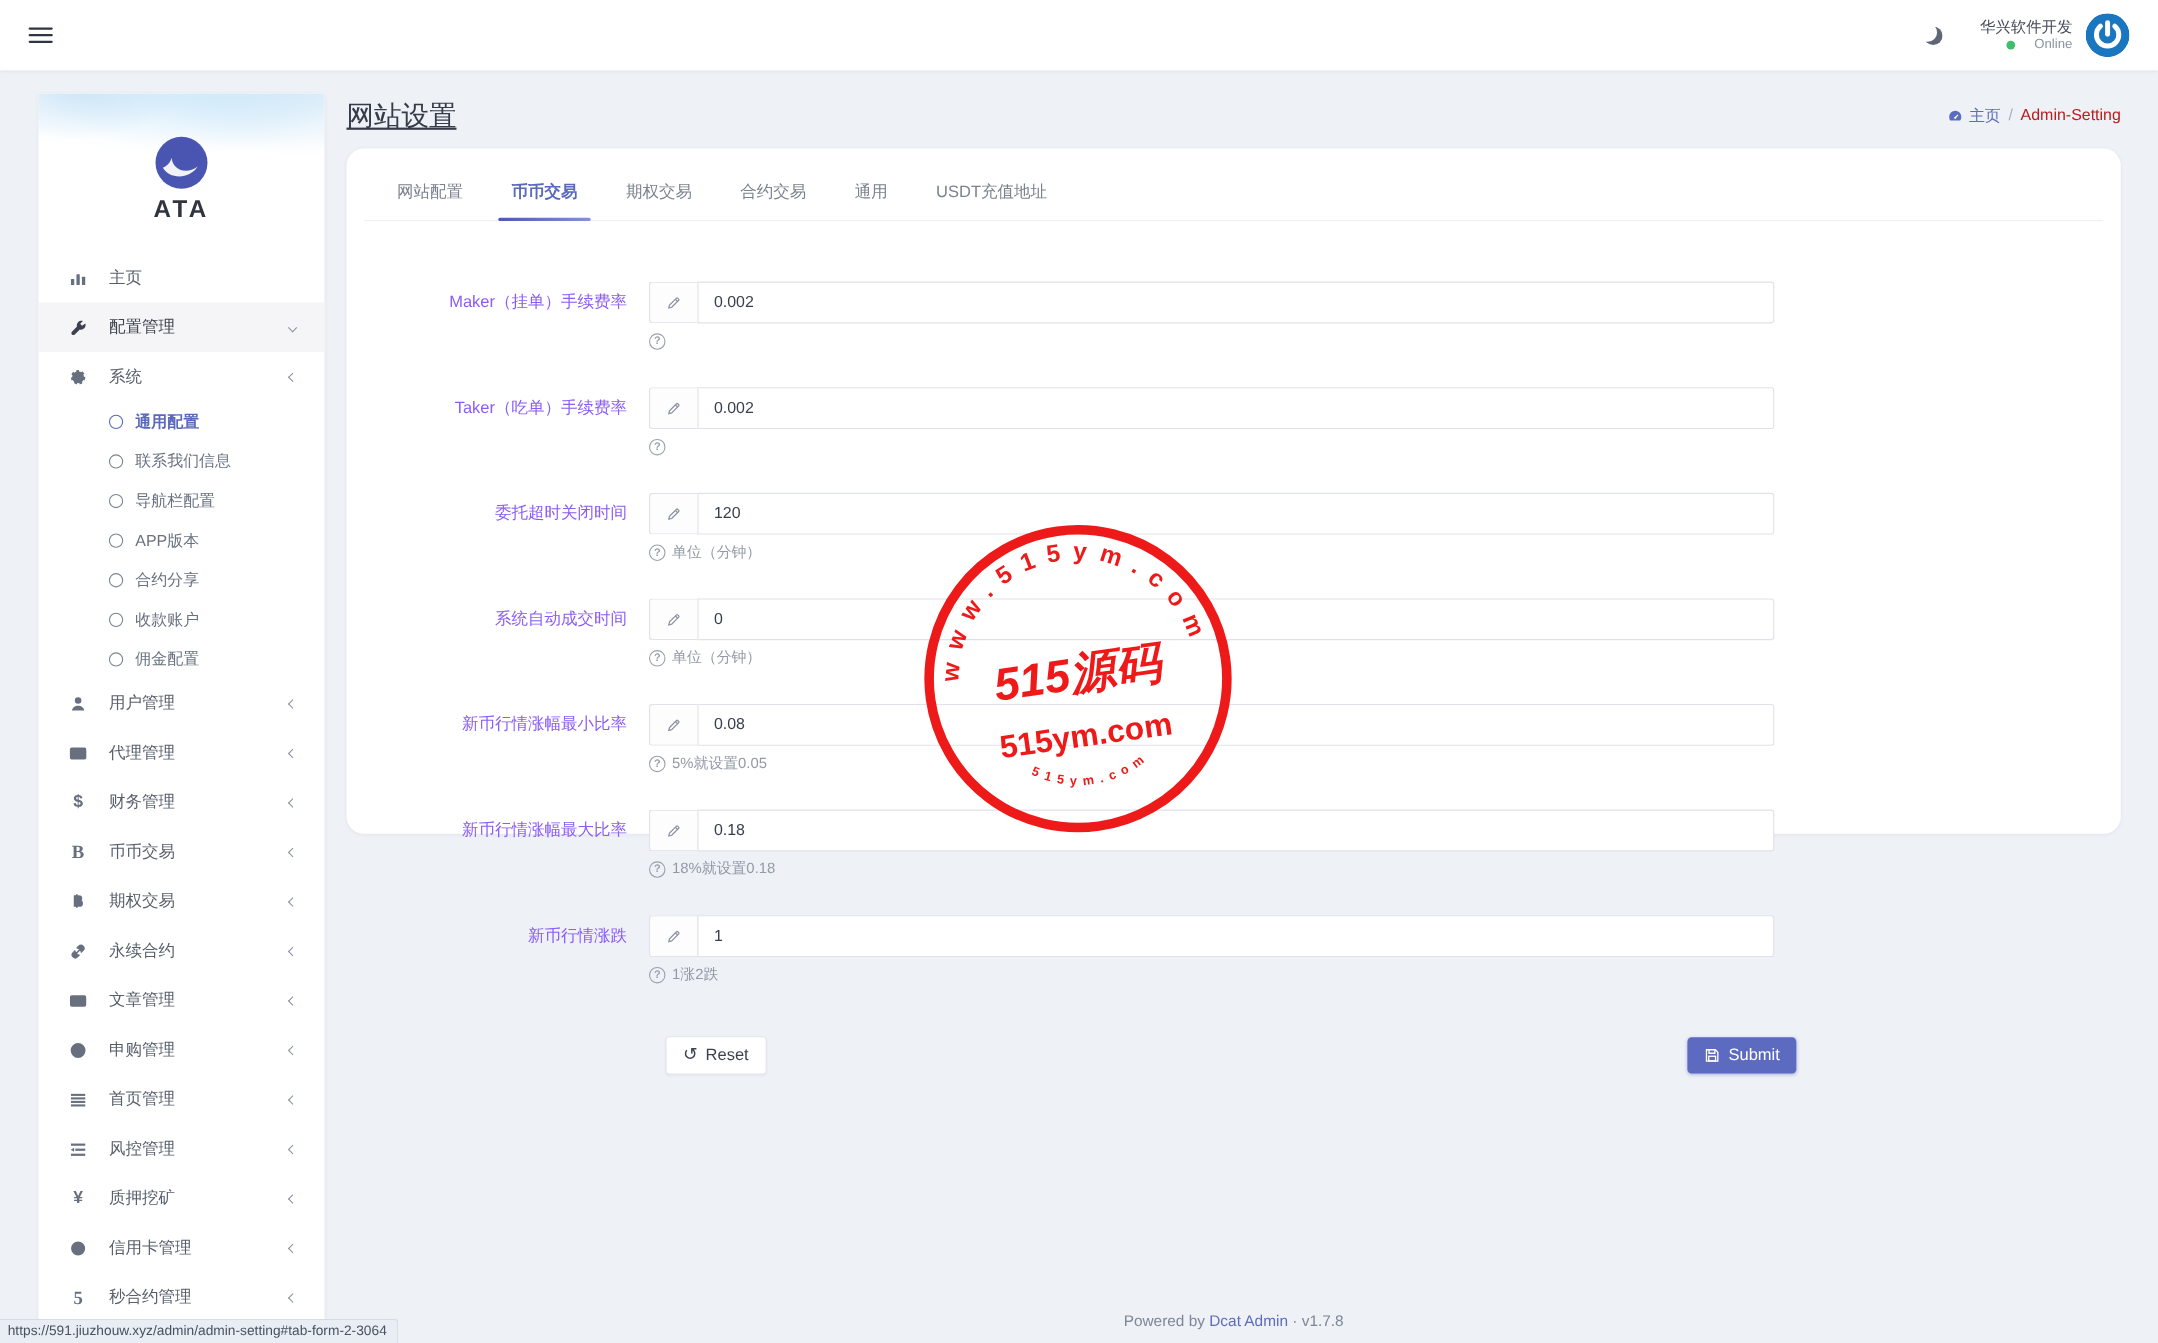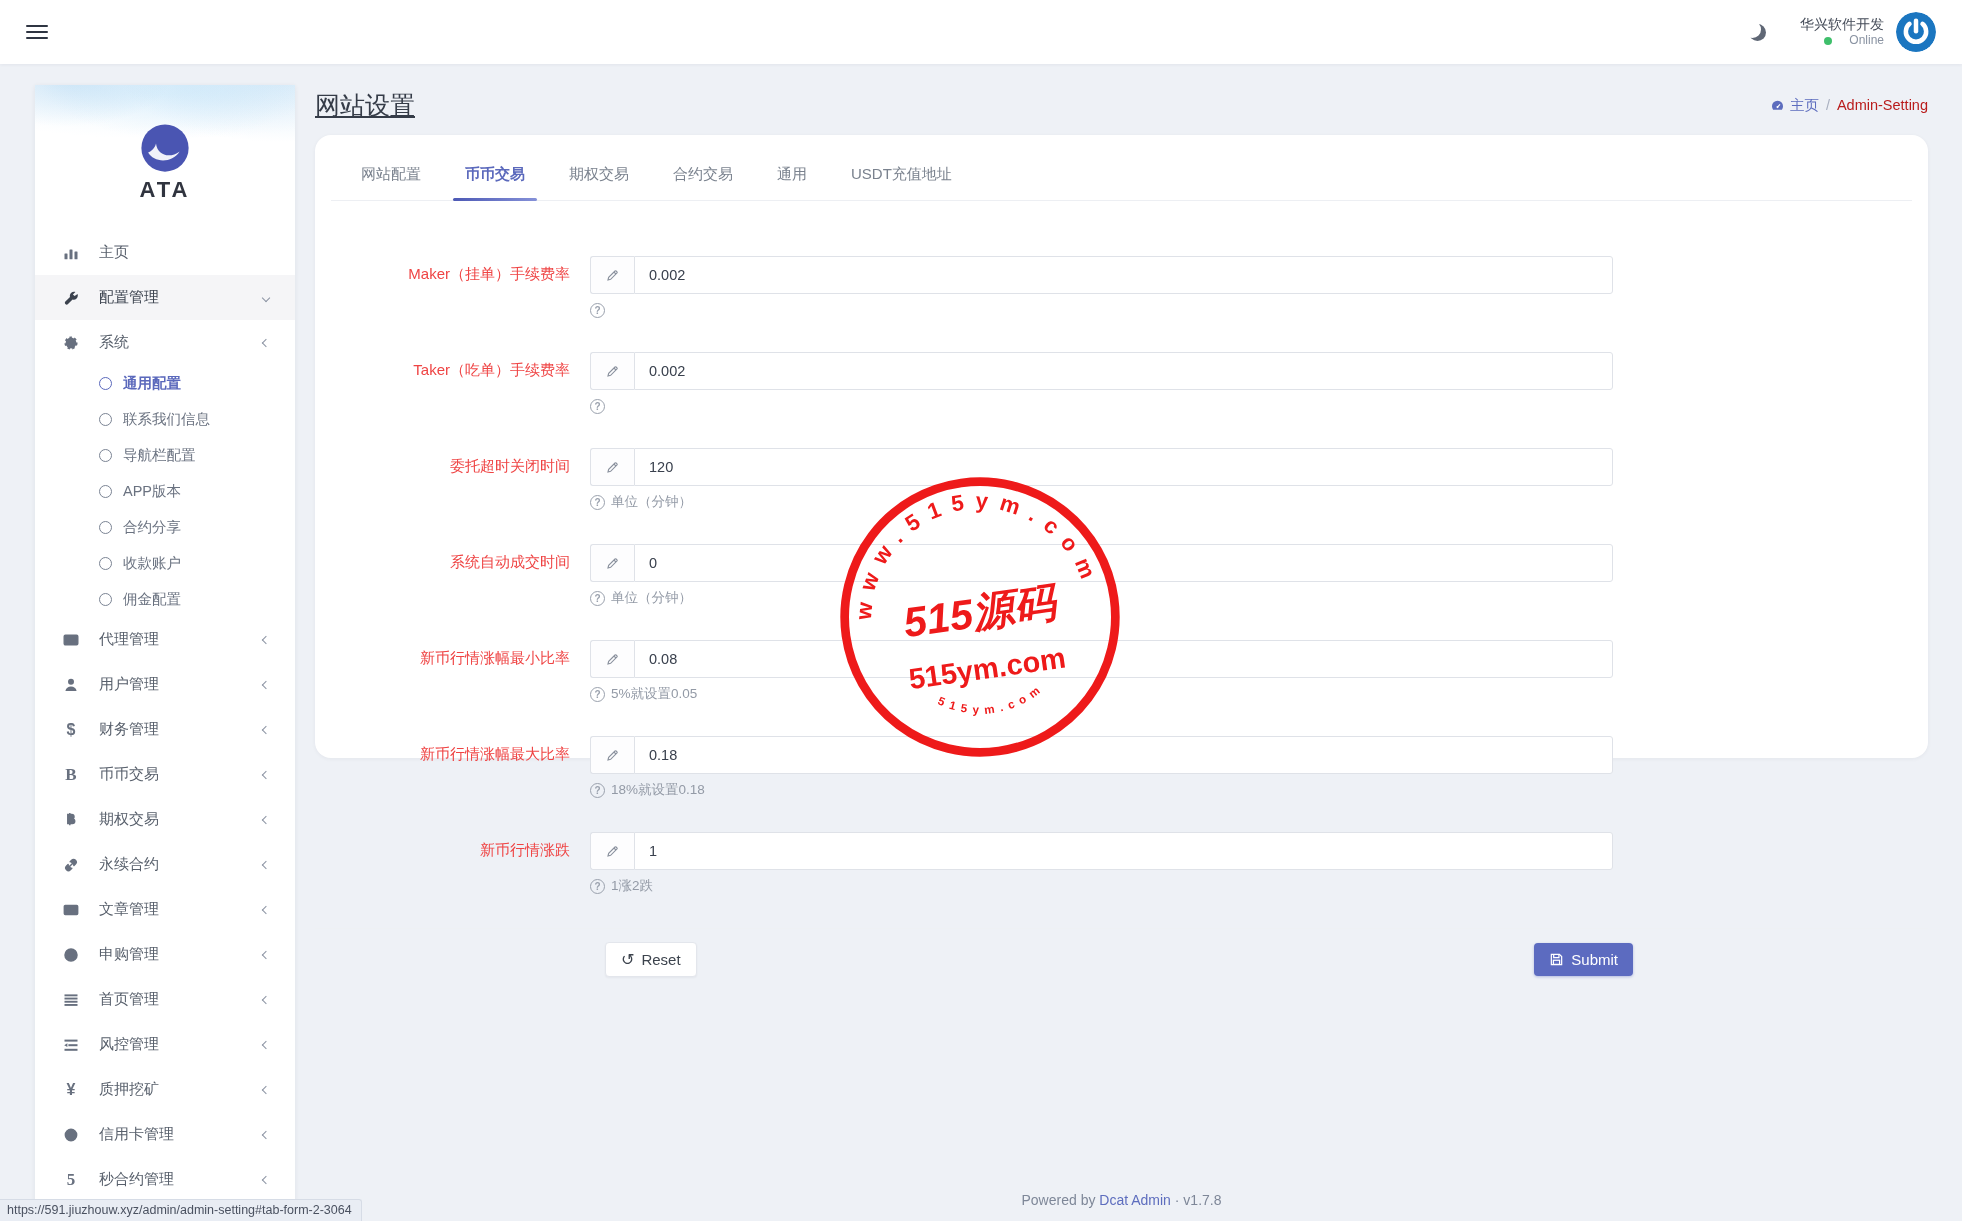--- a/index.html
+++ b/index.html
@@ -61,21 +61,21 @@
   
   .card { position:absolute; left:315px; top:135px; width:1613px; height:623px; background:#fff;
     border-radius:16px; box-shadow:0 1px 4px rgba(30,40,60,.05); z-index:5;}
   .tabs { display:flex; gap:36px; margin:0 16px; padding:30px 0 16px 26px; border-bottom:1px solid #edeff3;}
   .tab { position:relative; font-size:15px; color:#7a828e; cursor:pointer; padding:0 4px;}
   .tab-active { color:#5b69bc; font-weight:bold;}
   .tab-active::after { content:''; position:absolute; left:-8px; right:-8px; bottom:-17px; height:3px;
     background:linear-gradient(90deg,#4d59b5,#8591d8); border-radius:2px;}
   .form-area { padding-top:55px; }
   .form-row { display:flex; margin-bottom:34px; }
-  .f-label { width:275px; text-align:right; padding:9px 20px 0 0; font-size:15px; color:#ef4444; flex:none;}
+  .f-label { width:275px; text-align:right; padding:9px 20px 0 0; font-size:15px; color:#8b5cf6; flex:none;}
   .f-main { width:1023px; }
   .f-group { display:flex; height:38px; }
   .f-prepend { width:44px; border:1px solid #dfe2e8; border-right:none; border-radius:3px 0 0 3px;
     background:#fdfdfe; display:flex; align-items:center; justify-content:center; color:#8a919e; cursor:pointer;}
   .f-prepend svg { width:15px; height:15px; }
   .f-input { flex:1; border:1px solid #dfe2e8; border-radius:0 3px 3px 0; padding:0 14px;
     font-size:14.5px; color:#39404d; font-family:inherit; outline:none; background:#fff;}
   .f-help { margin-top:8px; display:flex; align-items:center; gap:6px; color:#939aa6; font-size:13.5px; height:16px;}
   .q-circle { width:15px; height:15px; border:1.2px solid #9aa1ad; border-radius:50%; color:#9aa1ad;
     font-size:10px; line-height:13px; text-align:center; flex:none; font-weight:bold;}
@@ -189,38 +189,38 @@
       <div class="s-item">
         <span class="s-circle"></span>
         <span class="s-label">收款账户</span>
       </div>
       <div class="s-item">
         <span class="s-circle"></span>
         <span class="s-label">佣金配置</span>
       </div>
       <div class="m-item">
         <span class="m-icon">
+          <svg class="ig" viewBox="0 0 16 16">
+            <circle cx="8" cy="4.8" r="3"></circle>
+            <path d="M2.4 14c.4-3 2.8-4.5 5.6-4.5s5.2 1.5 5.6 4.5z"></path>
+          </svg>
+        </span>
+        <span class="m-label">用户管理</span>
+        <span class="chev left"></span>
+      </div>
+      <div class="m-item">
+        <span class="m-icon">
           <svg class="ig" viewBox="0 0 16 16" fill="none" stroke="currentColor">
             <rect x="1.2" y="3.2" width="13.6" height="9.6" rx="1.2" stroke-width="1.4"></rect>
             <circle cx="5" cy="6.9" r="1.3" fill="currentColor" stroke="none"></circle>
             <path d="M3.2 10.6c.3-1.2 1-1.8 1.8-1.8s1.5.6 1.8 1.8z" fill="currentColor" stroke="none"></path>
             <path d="M9 6.1h3.7M9 8.1h3.7M9 10.1h2.5" stroke-width="1.1"></path>
           </svg>
         </span>
         <span class="m-label">代理管理</span>
-        <span class="chev left"></span>
-      </div>
-      <div class="m-item">
-        <span class="m-icon">
-          <svg class="ig" viewBox="0 0 16 16">
-            <circle cx="8" cy="4.8" r="3"></circle>
-            <path d="M2.4 14c.4-3 2.8-4.5 5.6-4.5s5.2 1.5 5.6 4.5z"></path>
-          </svg>
-        </span>
-        <span class="m-label">用户管理</span>
         <span class="chev left"></span>
       </div>
       <div class="m-item">
         <span class="m-icon">
           <span class="tg">$</span>
         </span>
         <span class="m-label">财务管理</span>
         <span class="chev left"></span>
       </div>
       <div class="m-item">

